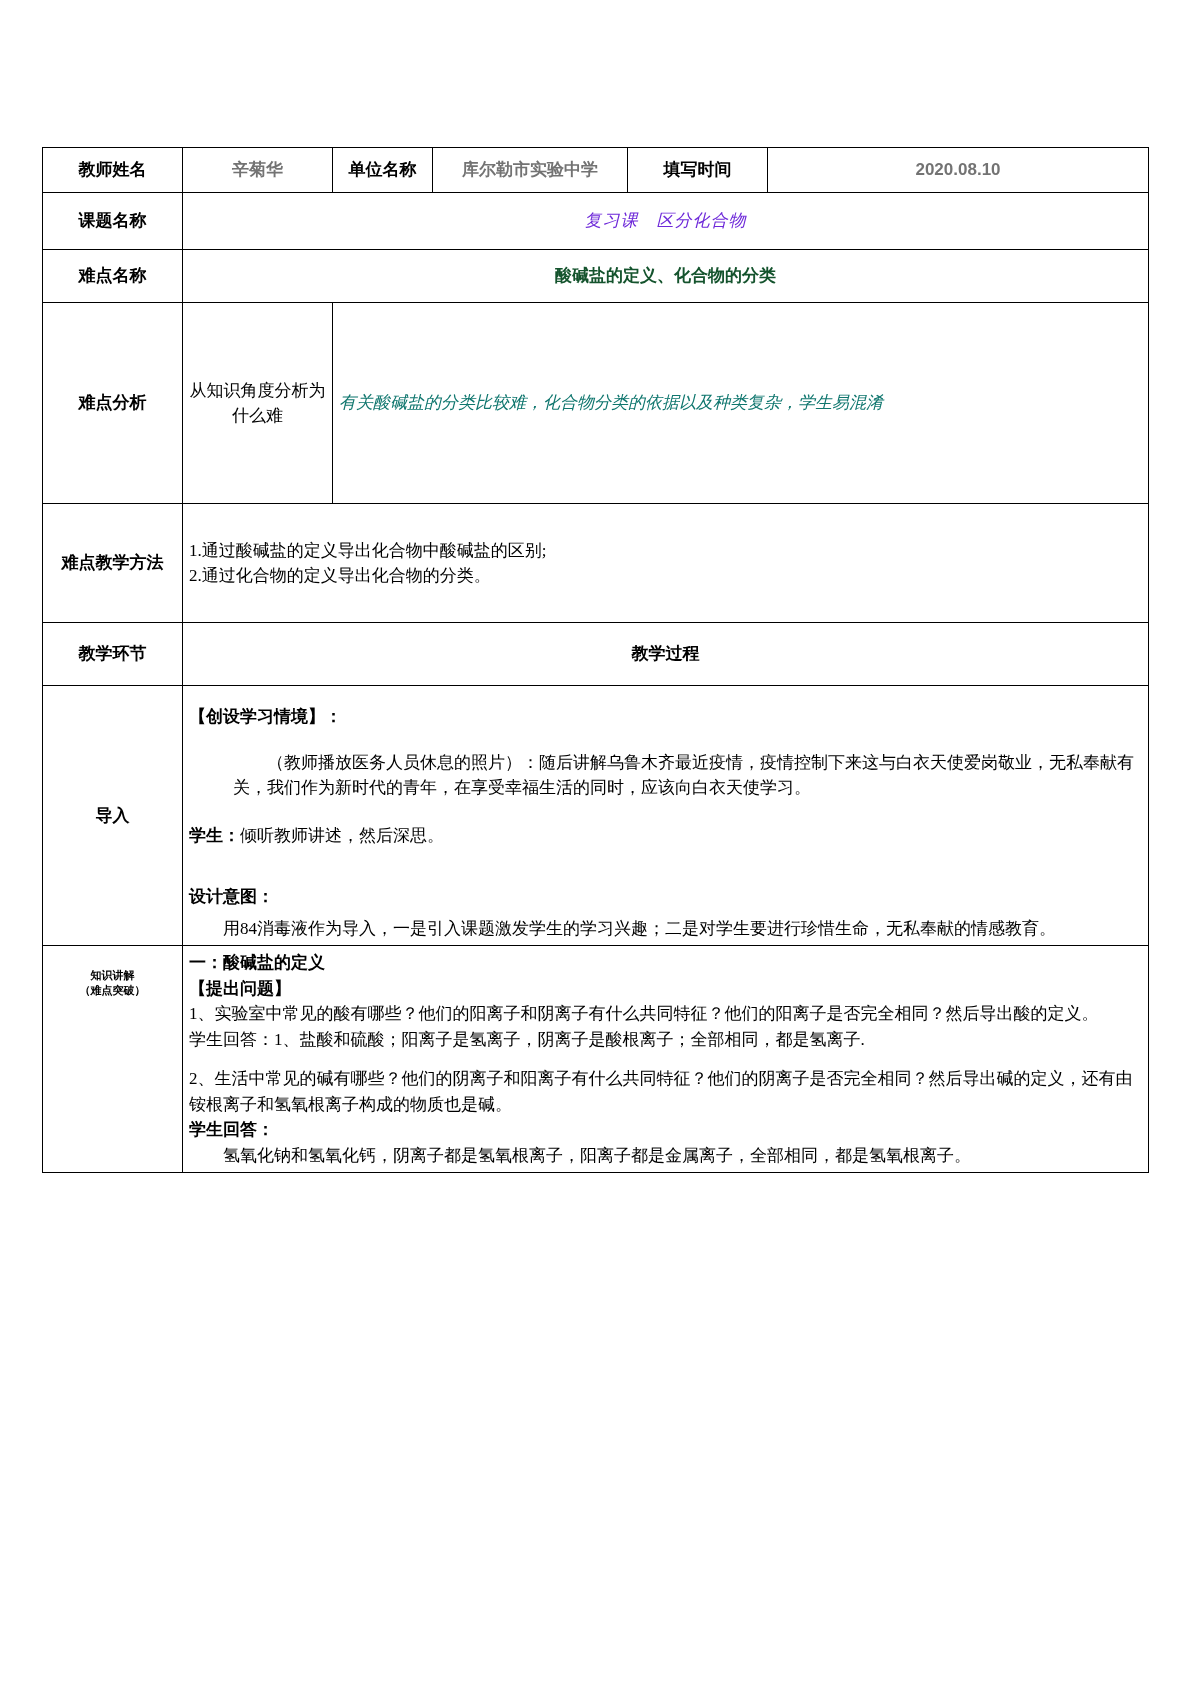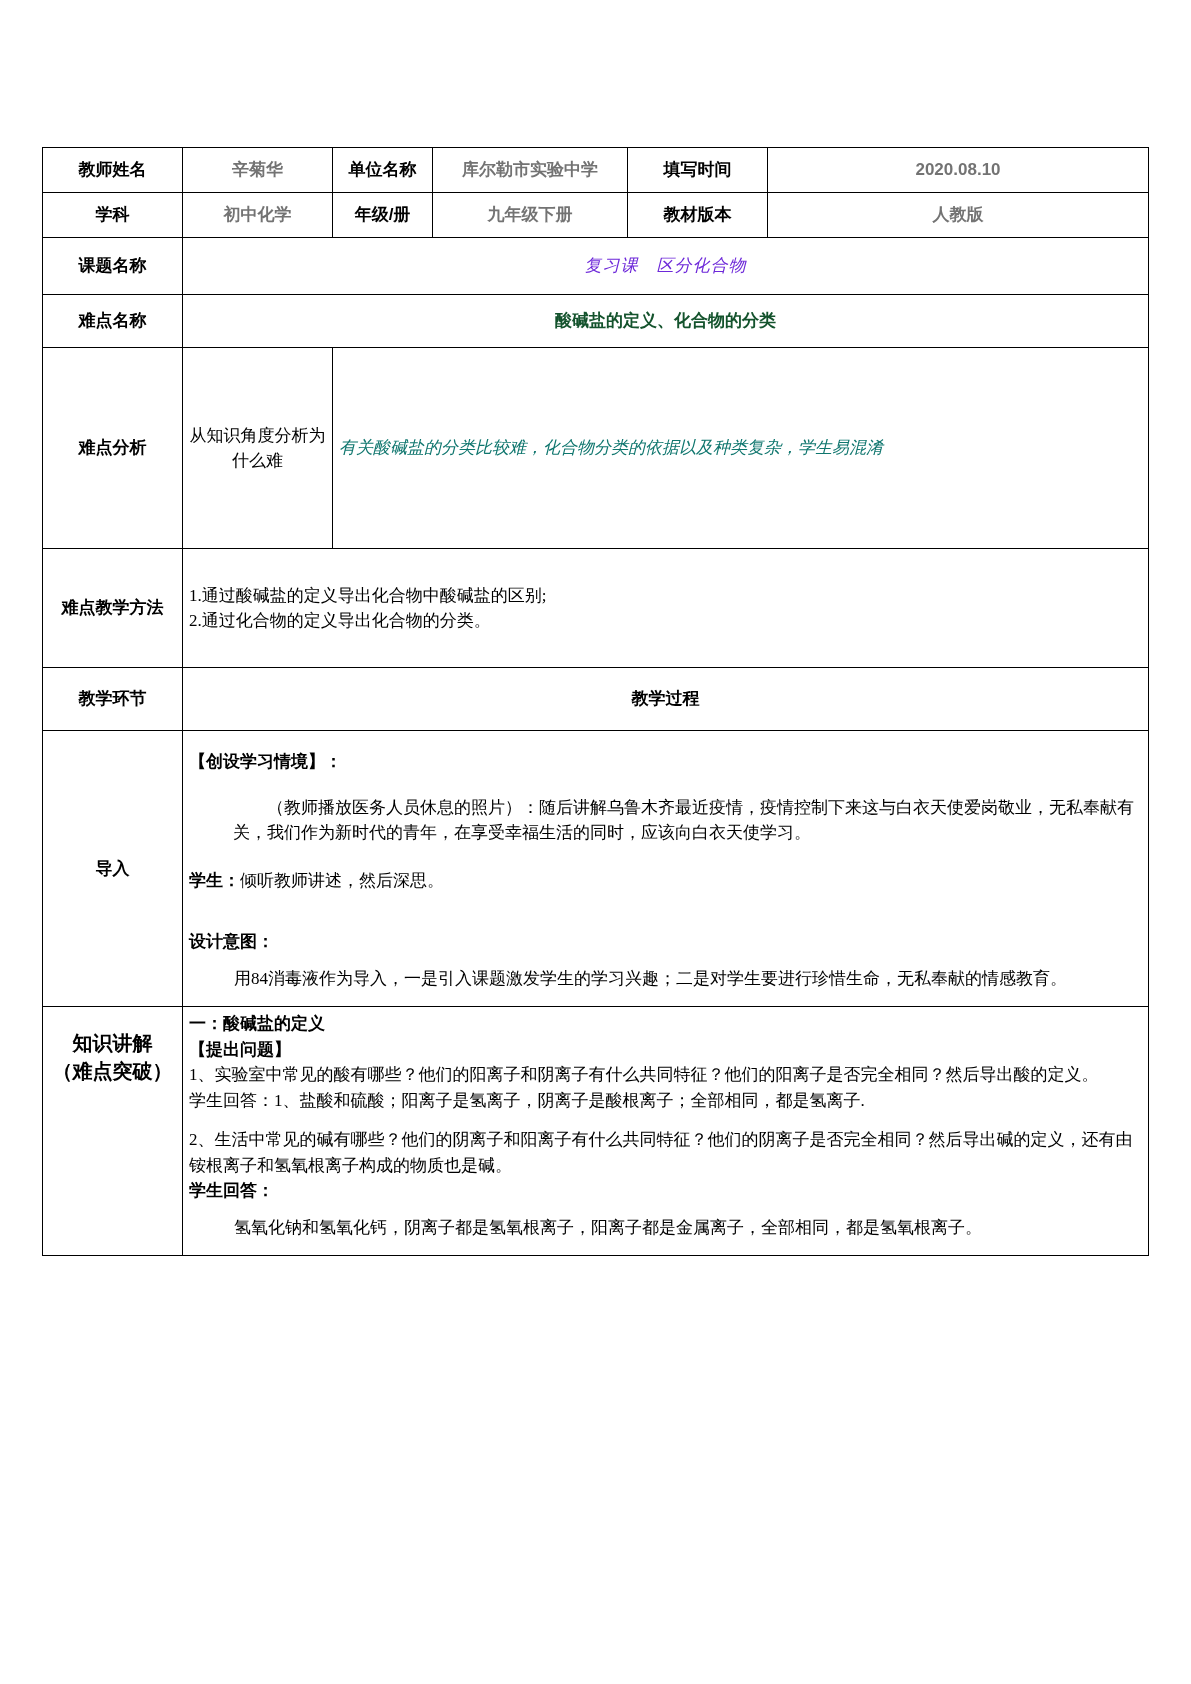--- a/index.html
+++ b/index.html
@@ -134,39 +134,39 @@
   .proc-head-row td { height: 54px; }
 
   .stage-label {
     text-align: center;
     font-weight: bold;
     font-family: "Liberation Sans", "DejaVu Sans", sans-serif;
     font-size: 18px;
     vertical-align: middle;
   }
   .stage-label.small {
-    font-size: 20px;
+    font-size: 11px;
     line-height: 1.4;
     vertical-align: top;
     padding-top: 22px;
   }
   .stage-body {
     font-size: 16.5px;
     line-height: 1.62;
     vertical-align: top;
     padding: 10px 10px 10px 10px;
   }
   .bold-head {
     font-weight: bold;
     font-family: "Liberation Sans", "DejaVu Sans", sans-serif;
     font-size: 17px;
     margin: 14px 0 6px 0;
   }
   .para {
-    margin: 11px;
+    margin: 0;
     text-indent: 2em;
   }
   .para-deep {
     margin: 0;
     padding-left: 44px;
     text-indent: 2em;
   }
   .gap-sm { height: 14px; }
   .gap-md { height: 22px; }
   .inline-label {
@@ -200,28 +200,20 @@
     </colgroup>
     <tbody>
       <tr class="row-h1">
         <td class="lbl">教师姓名</td>
         <td class="val-red">辛菊华</td>
         <td class="lbl">单位名称</td>
         <td class="val-red">库尔勒市实验中学</td>
         <td class="lbl">填写时间</td>
         <td class="val-red">2020.08.10</td>
       </tr>
-      <tr class="row-h2">
-        <td class="lbl">学科</td>
-        <td class="val-red">初中化学</td>
-        <td class="lbl">年级/册</td>
-        <td class="val-red">九年级下册</td>
-        <td class="lbl">教材版本</td>
-        <td class="val-red">人教版</td>
-      </tr>
       <tr>
         <td class="lbl">课题名称</td>
         <td class="title-cell" colspan="5">复习课　区分化合物</td>
       </tr>
       <tr>
         <td class="lbl">难点名称</td>
         <td class="hard-name-cell" colspan="5">酸碱盐的定义、化合物的分类</td>
       </tr>
       <tr class="analysis-row">
         <td class="analysis-label">难点分析</td>

